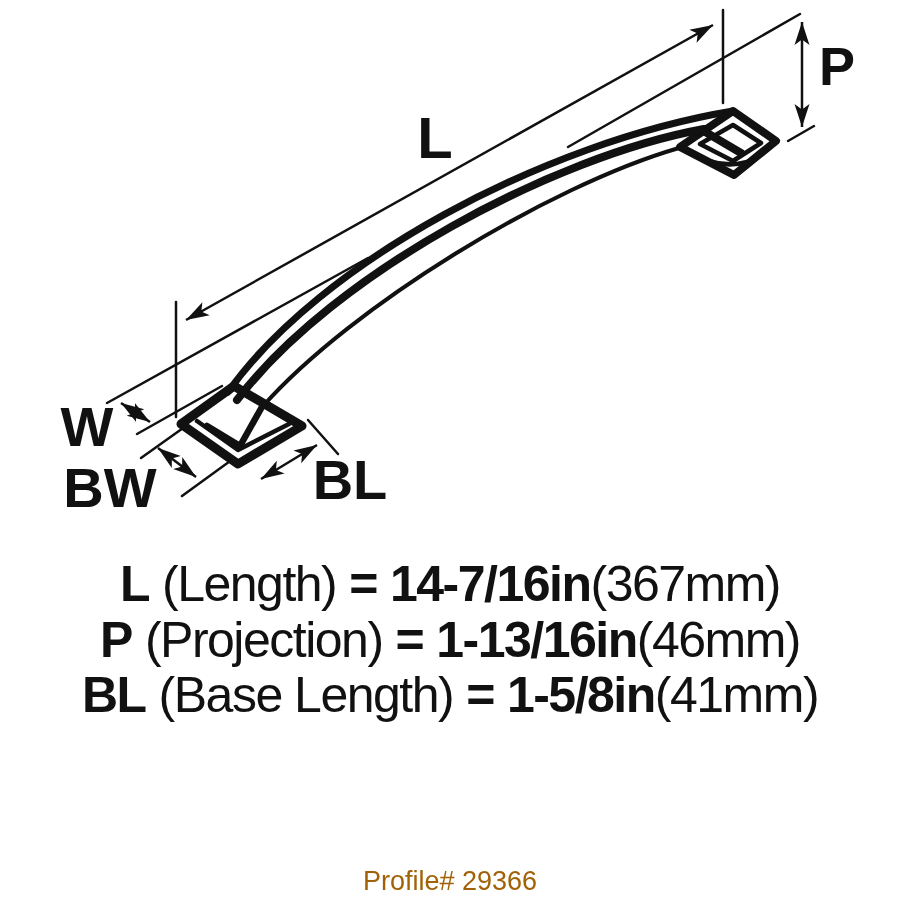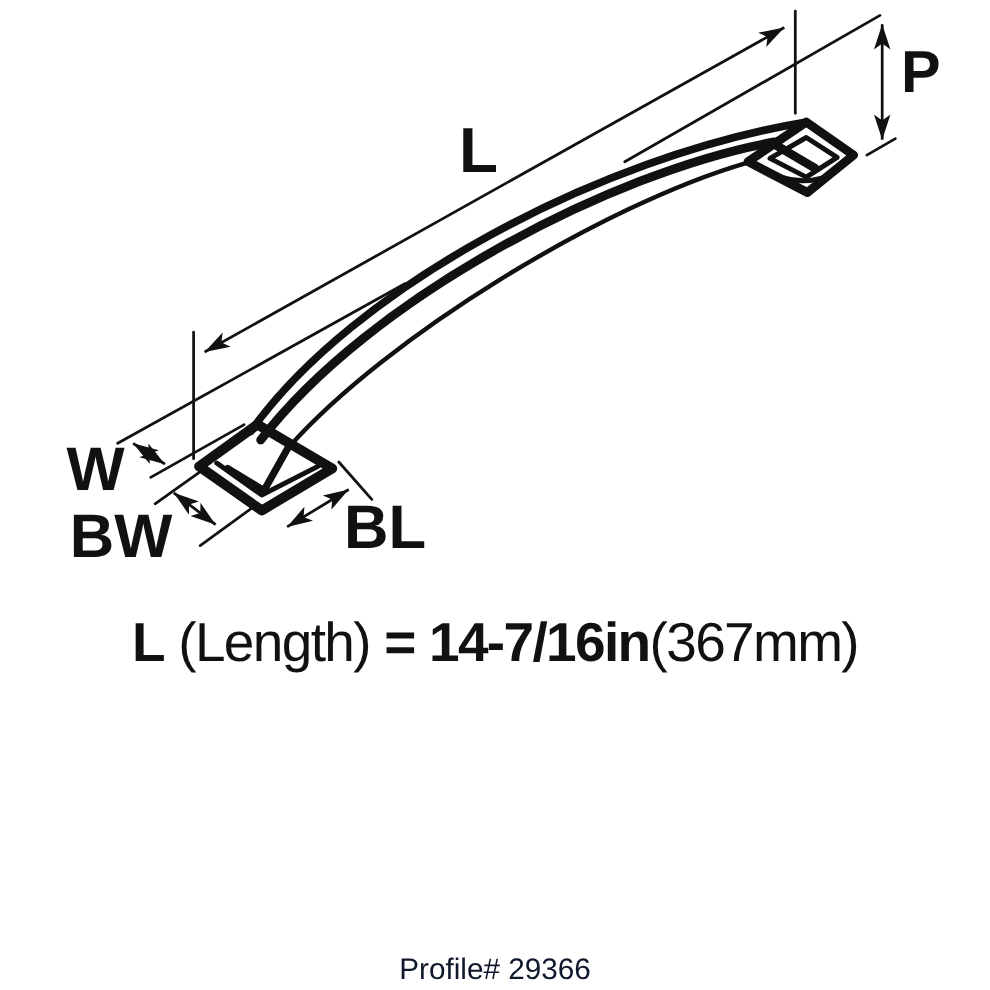--- a/index.html
+++ b/index.html
@@ -30,21 +30,21 @@
   .dim-row{
     line-height:55.5px;height:55.5px;
     font-size:50px;letter-spacing:-1.5px;
     white-space:nowrap;
   }
   .dim-row .b{font-weight:700;}
   .dim-row .r{font-weight:400;}
   .dim-row .sp{margin-right:13px;}
   .profile{
     position:absolute;left:0;top:866px;width:900px;
-    text-align:center;font-size:27px;font-weight:400;color:#0f172a;
+    text-align:center;font-size:27px;font-weight:400;color:#a16207;
     letter-spacing:0px;
   }
 </style>
 </head>
 <body>
 
 <div class="stage">
 
   <svg class="diagram" width="900" height="548" viewBox="0 0 900 548">
     <defs>
@@ -86,16 +86,22 @@
     <text x="837" y="66" font-size="54" text-anchor="middle" dominant-baseline="central">P</text>
     <text x="87" y="426" font-size="56" text-anchor="middle" dominant-baseline="central">W</text>
     <text x="110" y="487" font-size="56" text-anchor="middle" dominant-baseline="central">BW</text>
     <text x="350" y="479" font-size="56" text-anchor="middle" dominant-baseline="central">BL</text>
   </svg>
 
   <div class="specs">
     <div class="dim-row">
       <span class="b sp">L</span><span class="r sp">(Length)</span><span class="b sp">=</span><span class="b">14-7/16in</span><span class="r">(367mm)</span>
     </div>
+    <div class="dim-row">
+      <span class="b sp">P</span><span class="r sp">(Projection)</span><span class="b sp">=</span><span class="b">1-13/16in</span><span class="r">(46mm)</span>
+    </div>
+    <div class="dim-row">
+      <span class="b sp">BL</span><span class="r sp">(Base Length)</span><span class="b sp">=</span><span class="b">1-5/8in</span><span class="r">(41mm)</span>
+    </div>
   </div>
 
   <div class="profile">Profile# 29366</div>
 </div>
 
 </body></html>

